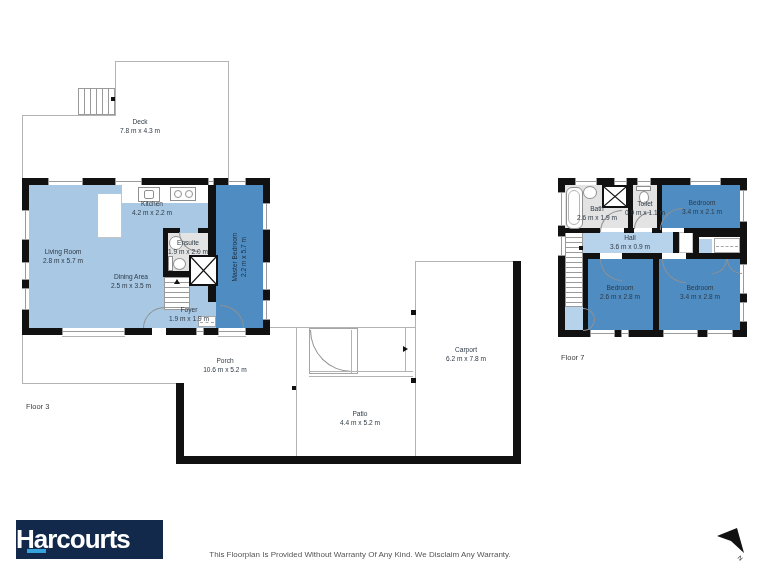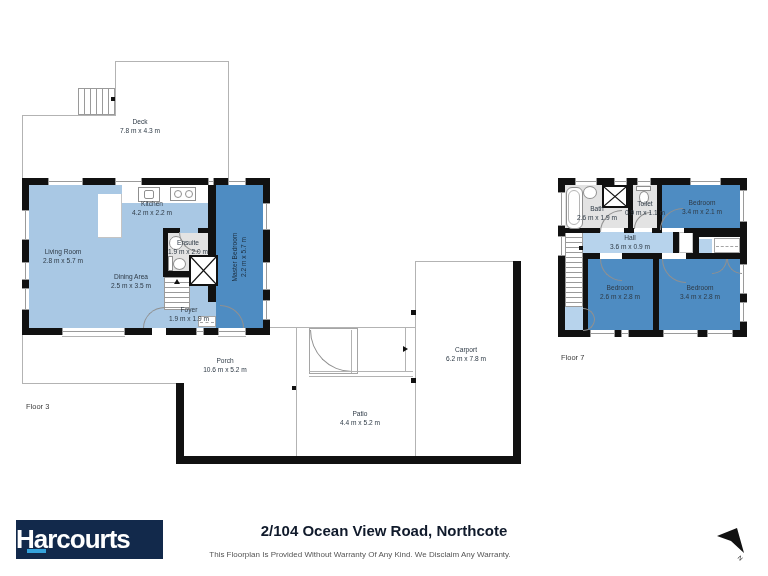--- a/index.html
+++ b/index.html
@@ -284,20 +284,19 @@
   <div class="lbl" style="left:700px;top:283px">
     <span>Bedroom</span>
       <span>3.4 m x 2.8 m</span>
     </div>
   <div class="el floortag" style="left:561px;top:353px">Floor 7</div>
 
   <div class="el logo" style="left:16px;top:520px;width:147px;height:39px">
     <span class="word">Harcourts</span>
     <span class="cyan"></span>
   </div>
-  <div class="el title" style="top:522px">2/104 Ocean View Road, Northcote</div>
   <div class="el disclaimer" style="top:550px">This Floorplan Is Provided Without Warranty Of Any Kind. We Disclaim Any Warranty.</div>
   <svg class="el" style="left:705px;top:520px" width="46" height="46" viewBox="0 0 46 46">
     <polygon points="32,8 39,33 26,21 12,16" fill="#111"></polygon>
   </svg>
   <div class="el nlabel" style="left:738px;top:555px">N</div>
 
 </div>
 
 </body></html>

